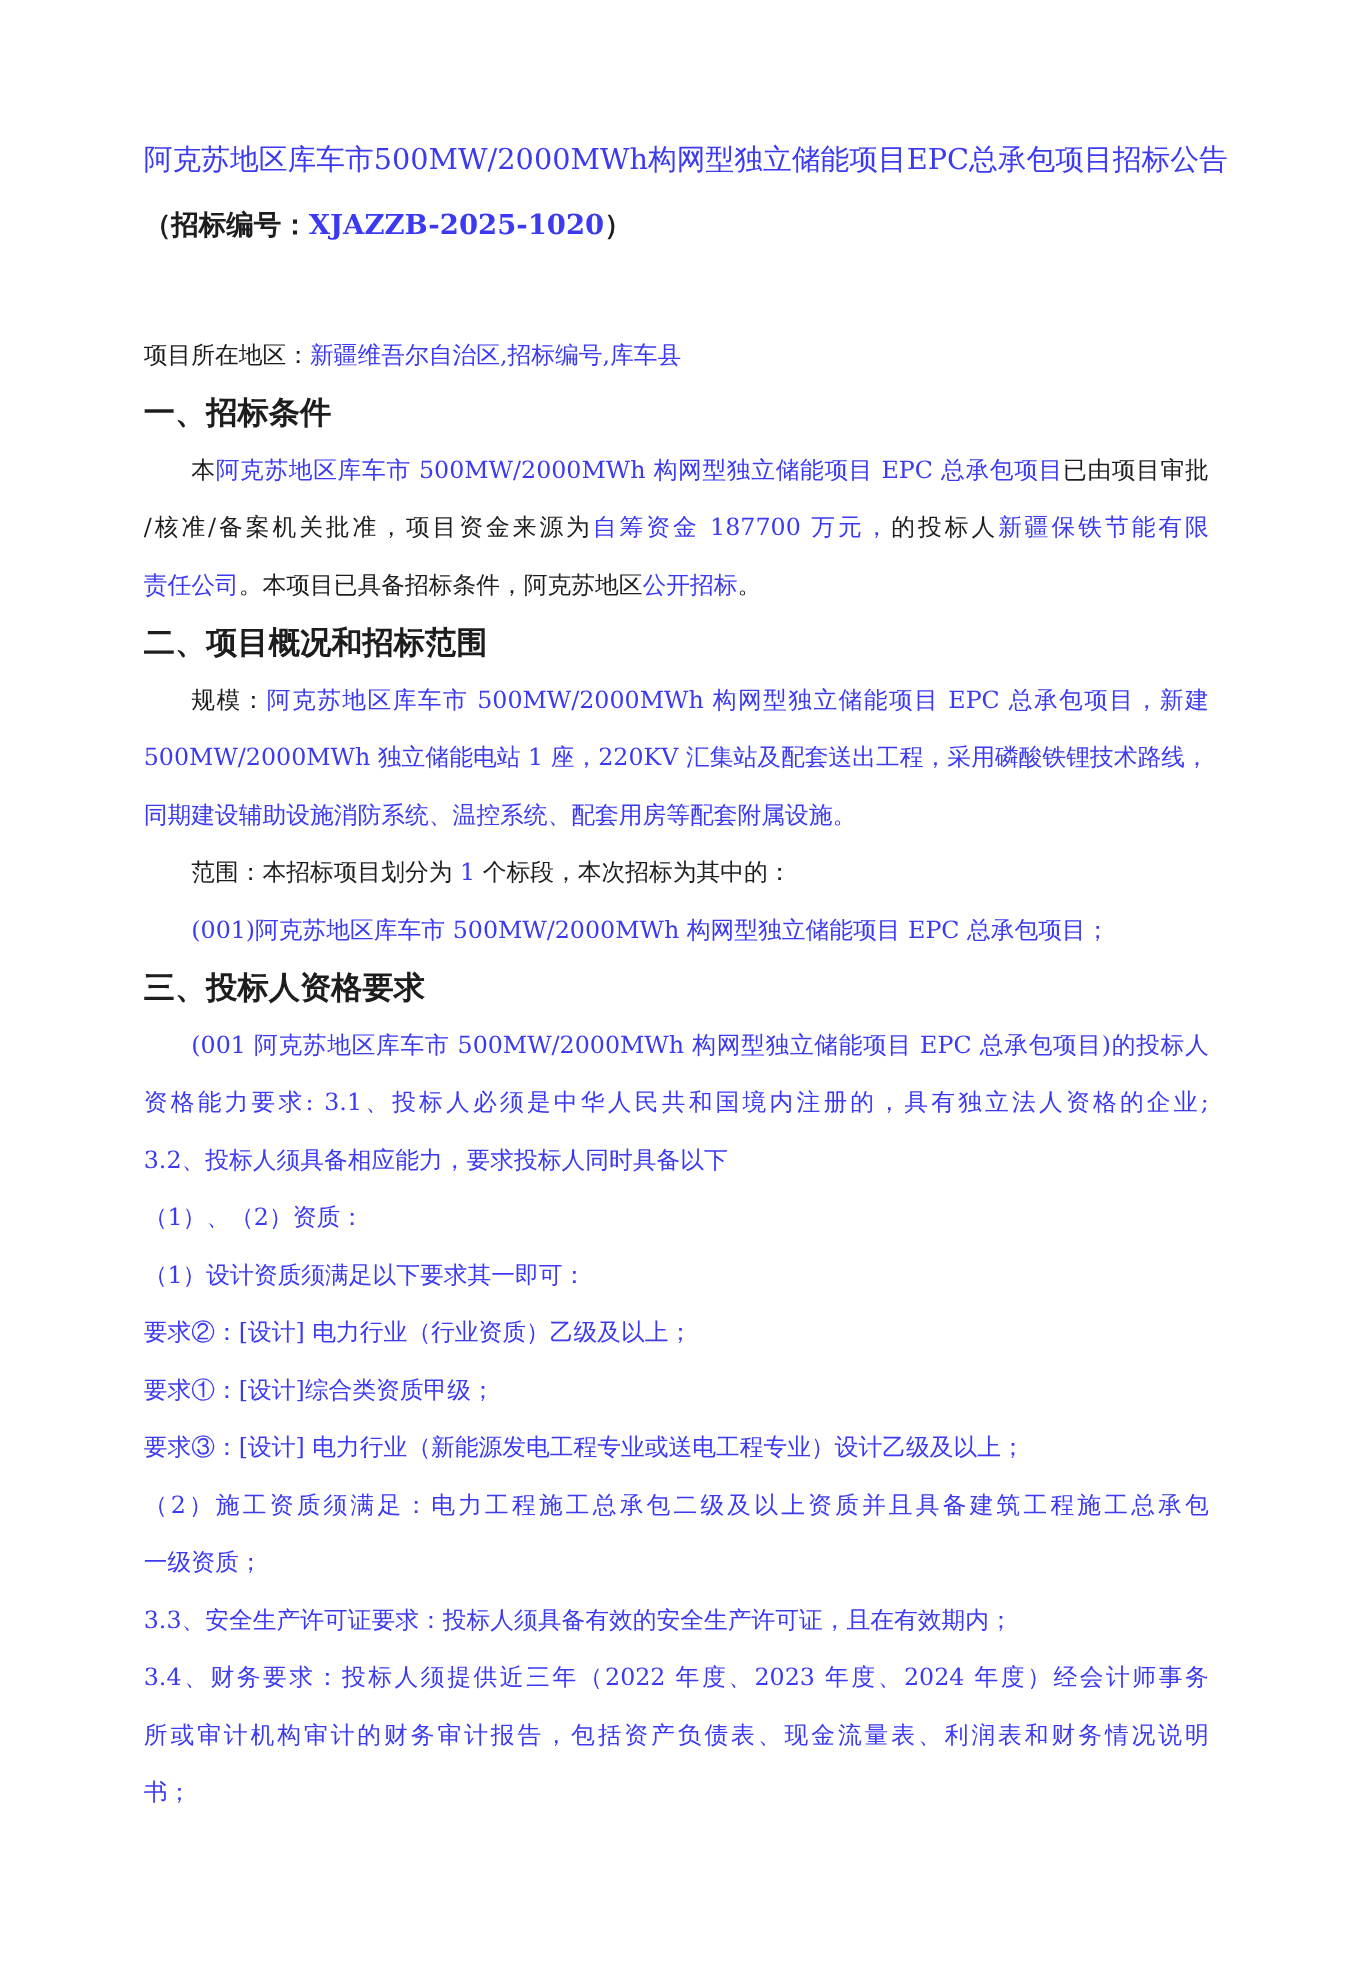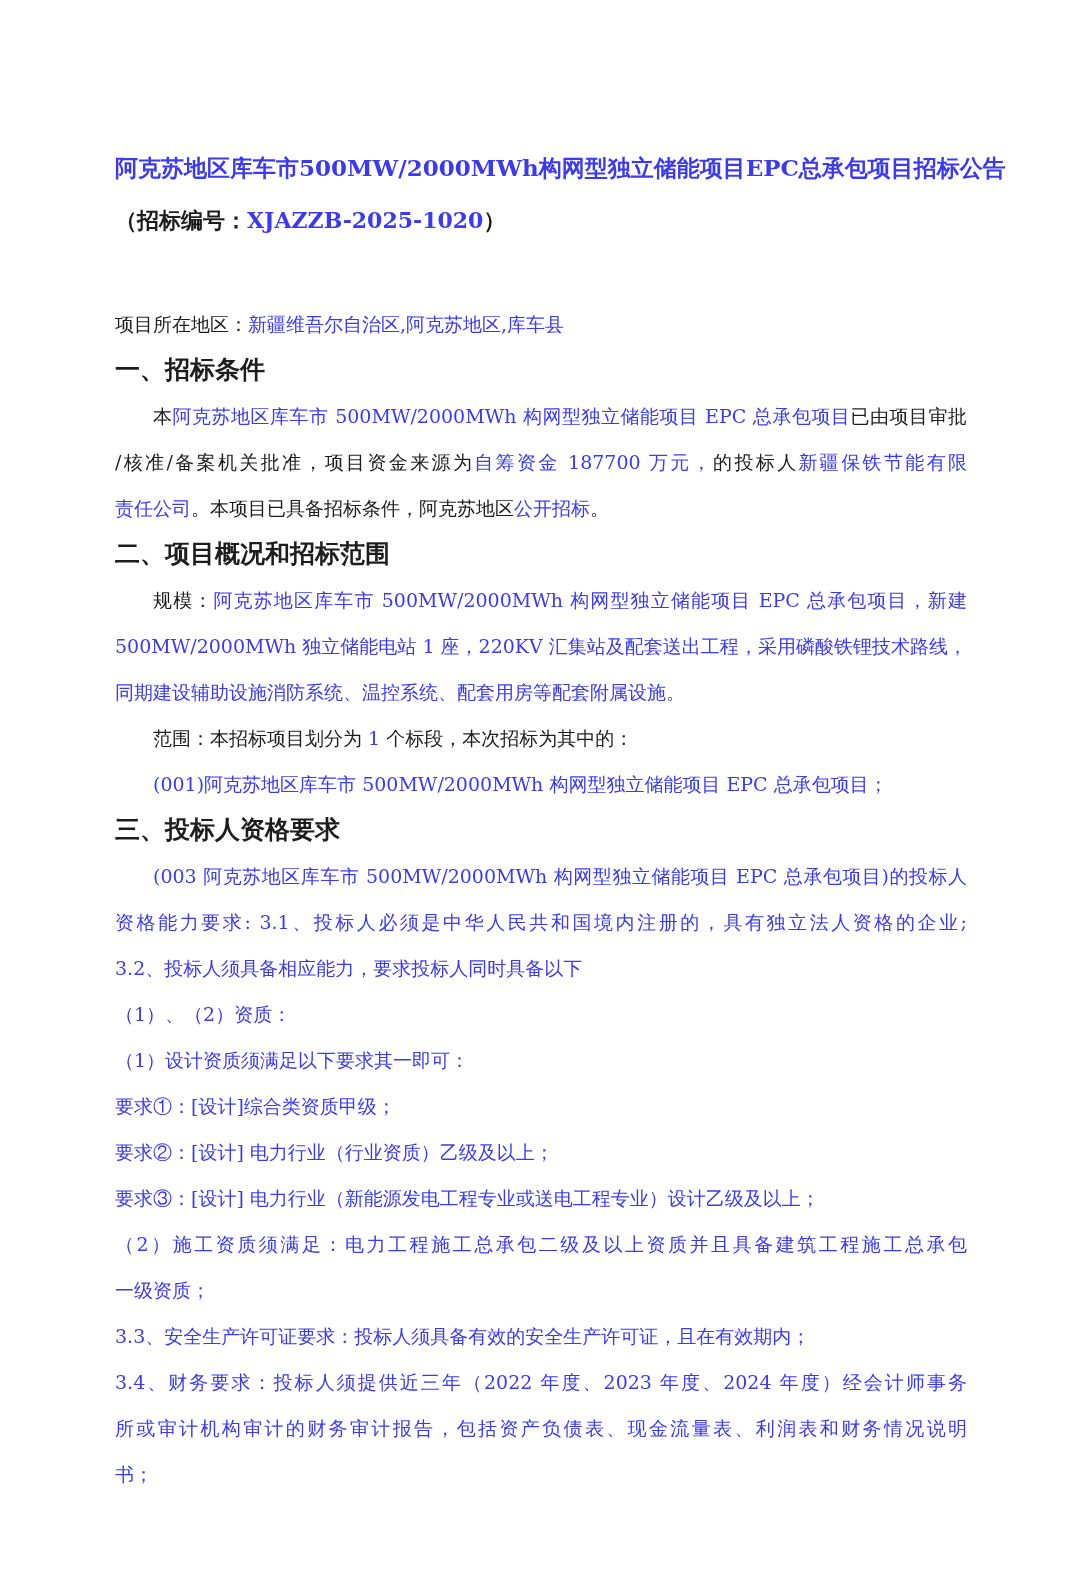--- a/index.html
+++ b/index.html
@@ -13,25 +13,24 @@
     overflow: hidden;
     font-family: "DejaVu Serif", "Liberation Serif", serif;
   }
   .content {
     padding: 108px 113px 0 115px;
   }
   
   .title-main {
     text-align: center;
     font-size: 23px;
-    font-weight: bold;
+    font-weight: normal;
     line-height: 40px;
     color: #3c3af0;
     white-space: nowrap;
-    margin-top: 40px;
   }
   .title-sub {
     text-align: left;
     font-size: 22px;
     font-weight: bold;
     line-height: 40px;
     margin-top: 12px;
     white-space: nowrap;
   }
   
@@ -65,39 +64,39 @@
 
 <div class="page">
   <div class="content">
     <div class="header">
       <div class="title-main">阿克苏地区库车市500MW/2000MWh构网型独立储能项目EPC总承包项目招标公告</div>
       <div class="title-sub">
         <span class="k">（招标编号：</span><span class="b">XJAZZB-2025-1020</span><span class="k">）</span>
       </div>
     </div>
     <div class="doc-body">
-        <div class="line"><span class="k">项目所在地区：</span><span class="b">新疆维吾尔自治区,阿克苏地区,库车县</span></div>
+        <div class="line"><span class="k">项目所在地区：</span><span class="b">新疆维吾尔自治区,招标编号,库车县</span></div>
         <div class="line heading"><span class="k">一、招标条件</span></div>
         <div class="line fill indent"><span class="k">本</span><span class="b">阿克苏地区库车市 500MW/2000MWh 构网型独立储能项目 EPC 总承包项目</span><span class="k">已由项目审批</span></div>
         <div class="line fill"><span class="k">/核准/备案机关批准，项目资金来源为</span><span class="b">自筹资金 187700 万元，</span><span class="k">的投标人</span><span class="b">新疆保铁节能有限</span></div>
         <div class="line"><span class="b">责任公司</span><span class="k">。本项目已具备招标条件，阿克苏地区</span><span class="b">公开招标</span><span class="k">。</span></div>
         <div class="line heading"><span class="k">二、项目概况和招标范围</span></div>
         <div class="line fill indent"><span class="k">规模：</span><span class="b">阿克苏地区库车市 500MW/2000MWh 构网型独立储能项目 EPC 总承包项目，新建</span></div>
         <div class="line fill"><span class="b">500MW/2000MWh 独立储能电站 1 座，220KV 汇集站及配套送出工程，采用磷酸铁锂技术路线，</span></div>
         <div class="line"><span class="b">同期建设辅助设施消防系统、温控系统、配套用房等配套附属设施。</span></div>
         <div class="line indent"><span class="k">范围：本招标项目划分为 </span><span class="b">1</span><span class="k"> 个标段，本次招标为其中的：</span></div>
         <div class="line indent"><span class="b">(001)阿克苏地区库车市 500MW/2000MWh 构网型独立储能项目 EPC 总承包项目；</span></div>
         <div class="line heading"><span class="k">三、投标人资格要求</span></div>
-        <div class="line fill indent"><span class="b">(003 阿克苏地区库车市 500MW/2000MWh 构网型独立储能项目 EPC 总承包项目)的投标人</span></div>
+        <div class="line fill indent"><span class="b">(001 阿克苏地区库车市 500MW/2000MWh 构网型独立储能项目 EPC 总承包项目)的投标人</span></div>
         <div class="line fill"><span class="b">资格能力要求: 3.1、投标人必须是中华人民共和国境内注册的，具有独立法人资格的企业;</span></div>
         <div class="line"><span class="b">3.2、投标人须具备相应能力，要求投标人同时具备以下</span></div>
         <div class="line"><span class="b">（1）、（2）资质：</span></div>
         <div class="line"><span class="b">（1）设计资质须满足以下要求其一即可：</span></div>
+        <div class="line"><span class="b">要求②：[设计] 电力行业（行业资质）乙级及以上；</span></div>
         <div class="line"><span class="b">要求①：[设计]综合类资质甲级；</span></div>
-        <div class="line"><span class="b">要求②：[设计] 电力行业（行业资质）乙级及以上；</span></div>
         <div class="line"><span class="b">要求③：[设计] 电力行业（新能源发电工程专业或送电工程专业）设计乙级及以上；</span></div>
         <div class="line fill"><span class="b">（2）施工资质须满足：电力工程施工总承包二级及以上资质并且具备建筑工程施工总承包</span></div>
         <div class="line"><span class="b">一级资质；</span></div>
         <div class="line"><span class="b">3.3、安全生产许可证要求：投标人须具备有效的安全生产许可证，且在有效期内；</span></div>
         <div class="line fill"><span class="b">3.4、财务要求：投标人须提供近三年（2022 年度、2023 年度、2024 年度）经会计师事务</span></div>
         <div class="line fill"><span class="b">所或审计机构审计的财务审计报告，包括资产负债表、现金流量表、利润表和财务情况说明</span></div>
         <div class="line"><span class="b">书；</span></div>
       </div>
   </div>
 </div>

